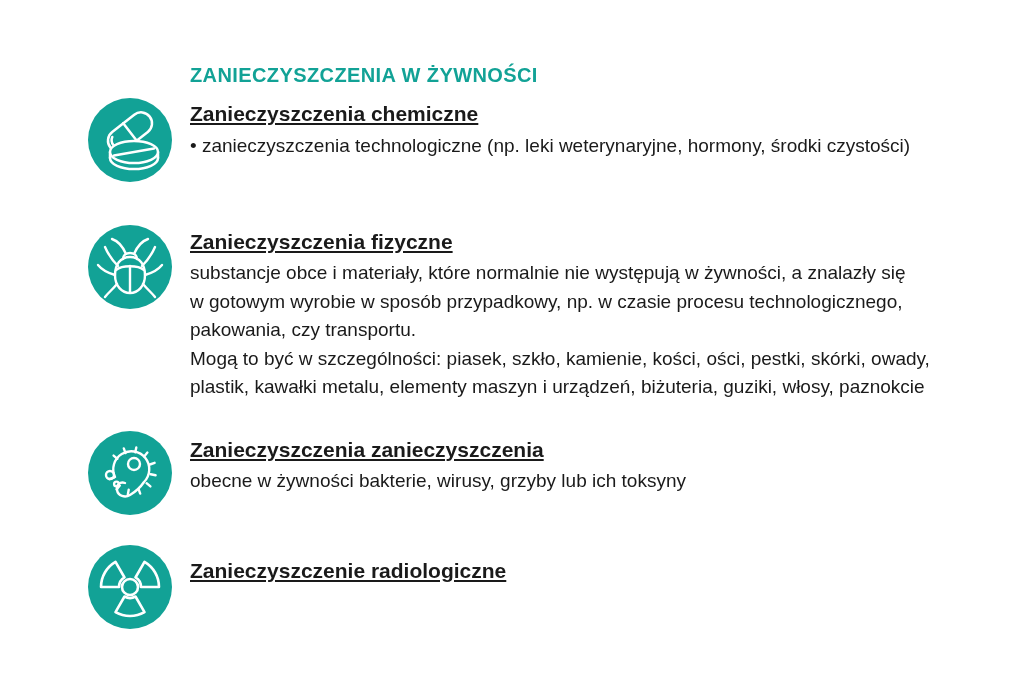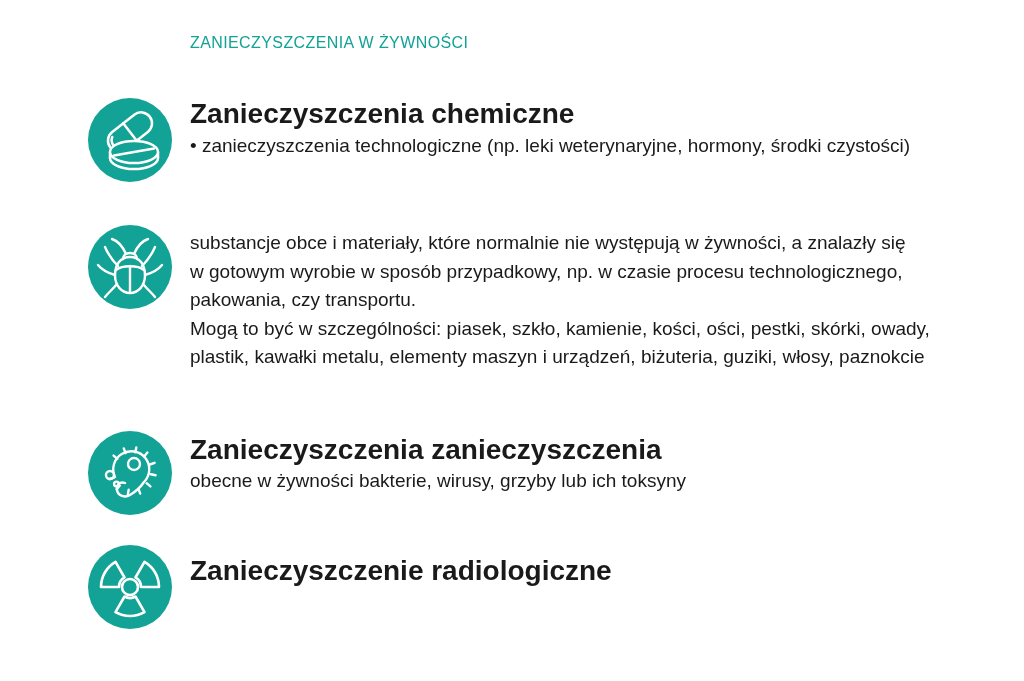--- a/index.html
+++ b/index.html
@@ -3,33 +3,33 @@
 <meta charset="utf-8">
 <style>
   html,body{margin:0;padding:0;}
   body{
     width:1024px;height:681px;position:relative;overflow:hidden;
     background:var(--bg,#fff);
     font-family:"Liberation Sans",sans-serif;
     color:var(--ink,#1a1a1a);
   }
   .page-title{
-    position:absolute;left:190px;top:34px;
-    font-size:16px;font-weight:normal;letter-spacing:.4px;
+    position:absolute;left:190px;top:64px;
+    font-size:20px;font-weight:bold;letter-spacing:.4px;
     color:var(--teal,#12a296);
     white-space:pre;
   }
   .badge{
     position:absolute;left:88px;width:84px;height:84px;
   }
   .badge svg{display:block;width:84px;height:84px;}
   .txt{position:absolute;left:190px;}
   .sec-heading{
-    margin:0 0 4px 0;font-size:28px;font-weight:bold;line-height:26px;
-    white-space:pre;color:var(--ink,#1a1a1a);
+    margin:0 0 4px 0;font-size:21px;font-weight:bold;line-height:26px;
+    white-space:pre;color:var(--ink,#1a1a1a);text-decoration:underline;
   }
   .line{
     font-size:19px;line-height:28.5px;white-space:pre;
     color:var(--ink,#1a1a1a);
   }
 </style>
 </head>
 <body>
 
 <div class="page-title">ZANIECZYSZCZENIA W ŻYWNOŚCI</div>
@@ -70,20 +70,21 @@
       <path d="M30,41 C24,35 20,29 17,22"></path>
       <path d="M54,41 C60,35 64,29 67,22"></path>
       <path d="M27,50 C20,48 14,45 10,40"></path>
       <path d="M57,50 C64,48 70,45 74,40"></path>
       <path d="M29,59 C24,65 20,68 17,72"></path>
       <path d="M55,59 C60,65 64,68 67,72"></path>
     </g>
   </svg>
 </div>
 <div class="txt" style="top:229px">
+  <h2 class="sec-heading">Zanieczyszczenia fizyczne</h2>
   <div class="line">substancje obce i materiały, które normalnie nie występują w żywności, a znalazły się</div>
   <div class="line">w gotowym wyrobie w sposób przypadkowy, np. w czasie procesu technologicznego,</div>
   <div class="line">pakowania, czy transportu.</div>
   <div class="line">Mogą to być w szczególności: piasek, szkło, kamienie, kości, ości, pestki, skórki, owady,</div>
   <div class="line">plastik, kawałki metalu, elementy maszyn i urządzeń, biżuteria, guziki, włosy, paznokcie</div>
 </div>
 
 <div class="badge" style="top:431px">
   <svg viewBox="0 0 84 84" xmlns="http://www.w3.org/2000/svg">
     <circle cx="42" cy="42" r="42" fill="var(--teal,#12a296)"></circle>

